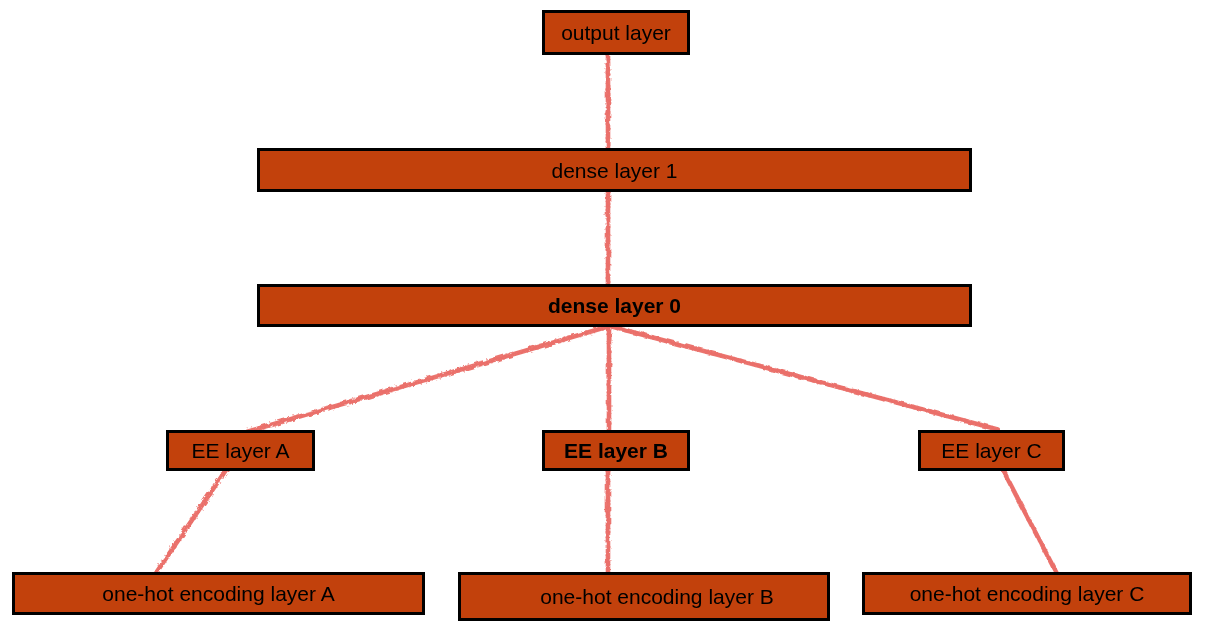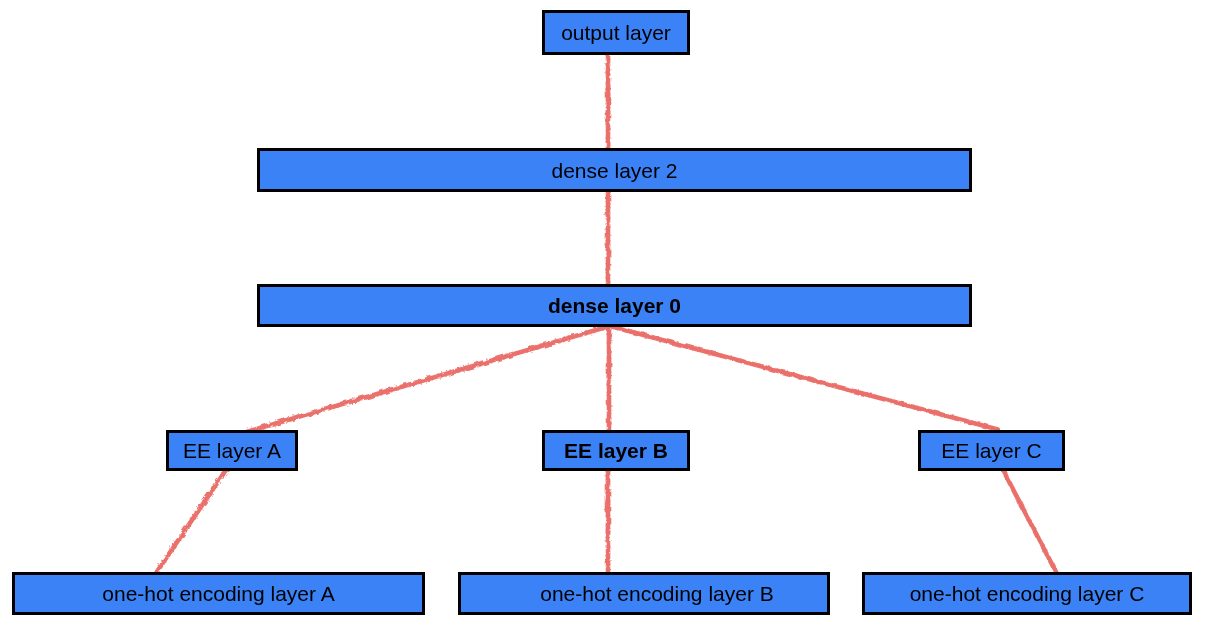--- a/index.html
+++ b/index.html
@@ -18,21 +18,21 @@
   #edges {
     position: absolute;
     left: 0;
     top: 0;
     z-index: 1;
   }
   .node {
     position: absolute;
     z-index: 2;
     box-sizing: border-box;
-    background: #3b82f6;
+    background: #c2410c;
     border: 3px solid #000000;
     display: flex;
     align-items: center;
     justify-content: center;
     font-size: 21px;
     color: #000000;
     white-space: nowrap;
     line-height: 1;
   }
 </style>
@@ -64,22 +64,22 @@
       <line x1="604.2030944094216" y1="324.4521351564424" x2="997.7969055905784" y2="429.5478648435576" stroke="#e96a64" stroke-width="3.2" stroke-opacity="0.55" stroke-linecap="round" filter="url(#crayonB)"></line>
       <line x1="229.37254219832596" y1="465.03754505103467" x2="152.62745780167404" y2="577.9624549489654" stroke="#e96a64" stroke-width="4.6" stroke-opacity="0.92" stroke-linecap="round" filter="url(#crayonA)"></line>
       <line x1="229.37254219832596" y1="465.03754505103467" x2="152.62745780167404" y2="577.9624549489654" stroke="#e96a64" stroke-width="3.2" stroke-opacity="0.55" stroke-linecap="round" filter="url(#crayonB)"></line>
       <line x1="608" y1="464" x2="608" y2="580" stroke="#e96a64" stroke-width="4.6" stroke-opacity="0.92" stroke-linecap="round" filter="url(#crayonA)"></line>
       <line x1="608" y1="464" x2="608" y2="580" stroke="#e96a64" stroke-width="3.2" stroke-opacity="0.55" stroke-linecap="round" filter="url(#crayonB)"></line>
       <line x1="1000.2335272133262" y1="464.67584482564666" x2="1058.7664727866738" y2="577.3241551743533" stroke="#e96a64" stroke-width="4.6" stroke-opacity="0.92" stroke-linecap="round" filter="url(#crayonA)"></line>
       <line x1="1000.2335272133262" y1="464.67584482564666" x2="1058.7664727866738" y2="577.3241551743533" stroke="#e96a64" stroke-width="3.2" stroke-opacity="0.55" stroke-linecap="round" filter="url(#crayonB)"></line>
     </svg>
 
   <div class="node" style="left: 542px; top: 10px; width: 148px; height: 45px;">output layer</div>
-  <div class="node" style="left: 257px; top: 148px; width: 715px; height: 44px;">dense layer 2</div>
+  <div class="node" style="left: 257px; top: 148px; width: 715px; height: 44px;">dense layer 1</div>
   <div class="node" style="left: 257px; top: 284px; width: 715px; height: 43px; font-weight: bold;">dense layer 0</div>
-  <div class="node" style="left: 166px; top: 430px; width: 132px; height: 41px;">EE layer A</div>
+  <div class="node" style="left: 166px; top: 430px; width: 149px; height: 41px;">EE layer A</div>
   <div class="node" style="left: 542px; top: 430px; width: 148px; height: 41px; font-weight: bold;">EE layer B</div>
   <div class="node" style="left: 12px; top: 572px; width: 413px; height: 43px;">one-hot encoding layer A</div>
   <div class="node" style="left: 918px; top: 430px; width: 147px; height: 41px;">EE layer C</div>
-  <div class="node" style="left: 458px; top: 572px; width: 372px; height: 43px; padding-left: 26px;">one-hot encoding layer B</div>
+  <div class="node" style="left: 458px; top: 572px; width: 372px; height: 49px; padding-left: 26px;">one-hot encoding layer B</div>
   <div class="node" style="left: 862px; top: 572px; width: 330px; height: 43px;">one-hot encoding layer C</div>
 
 </div>
 
 </body></html>

